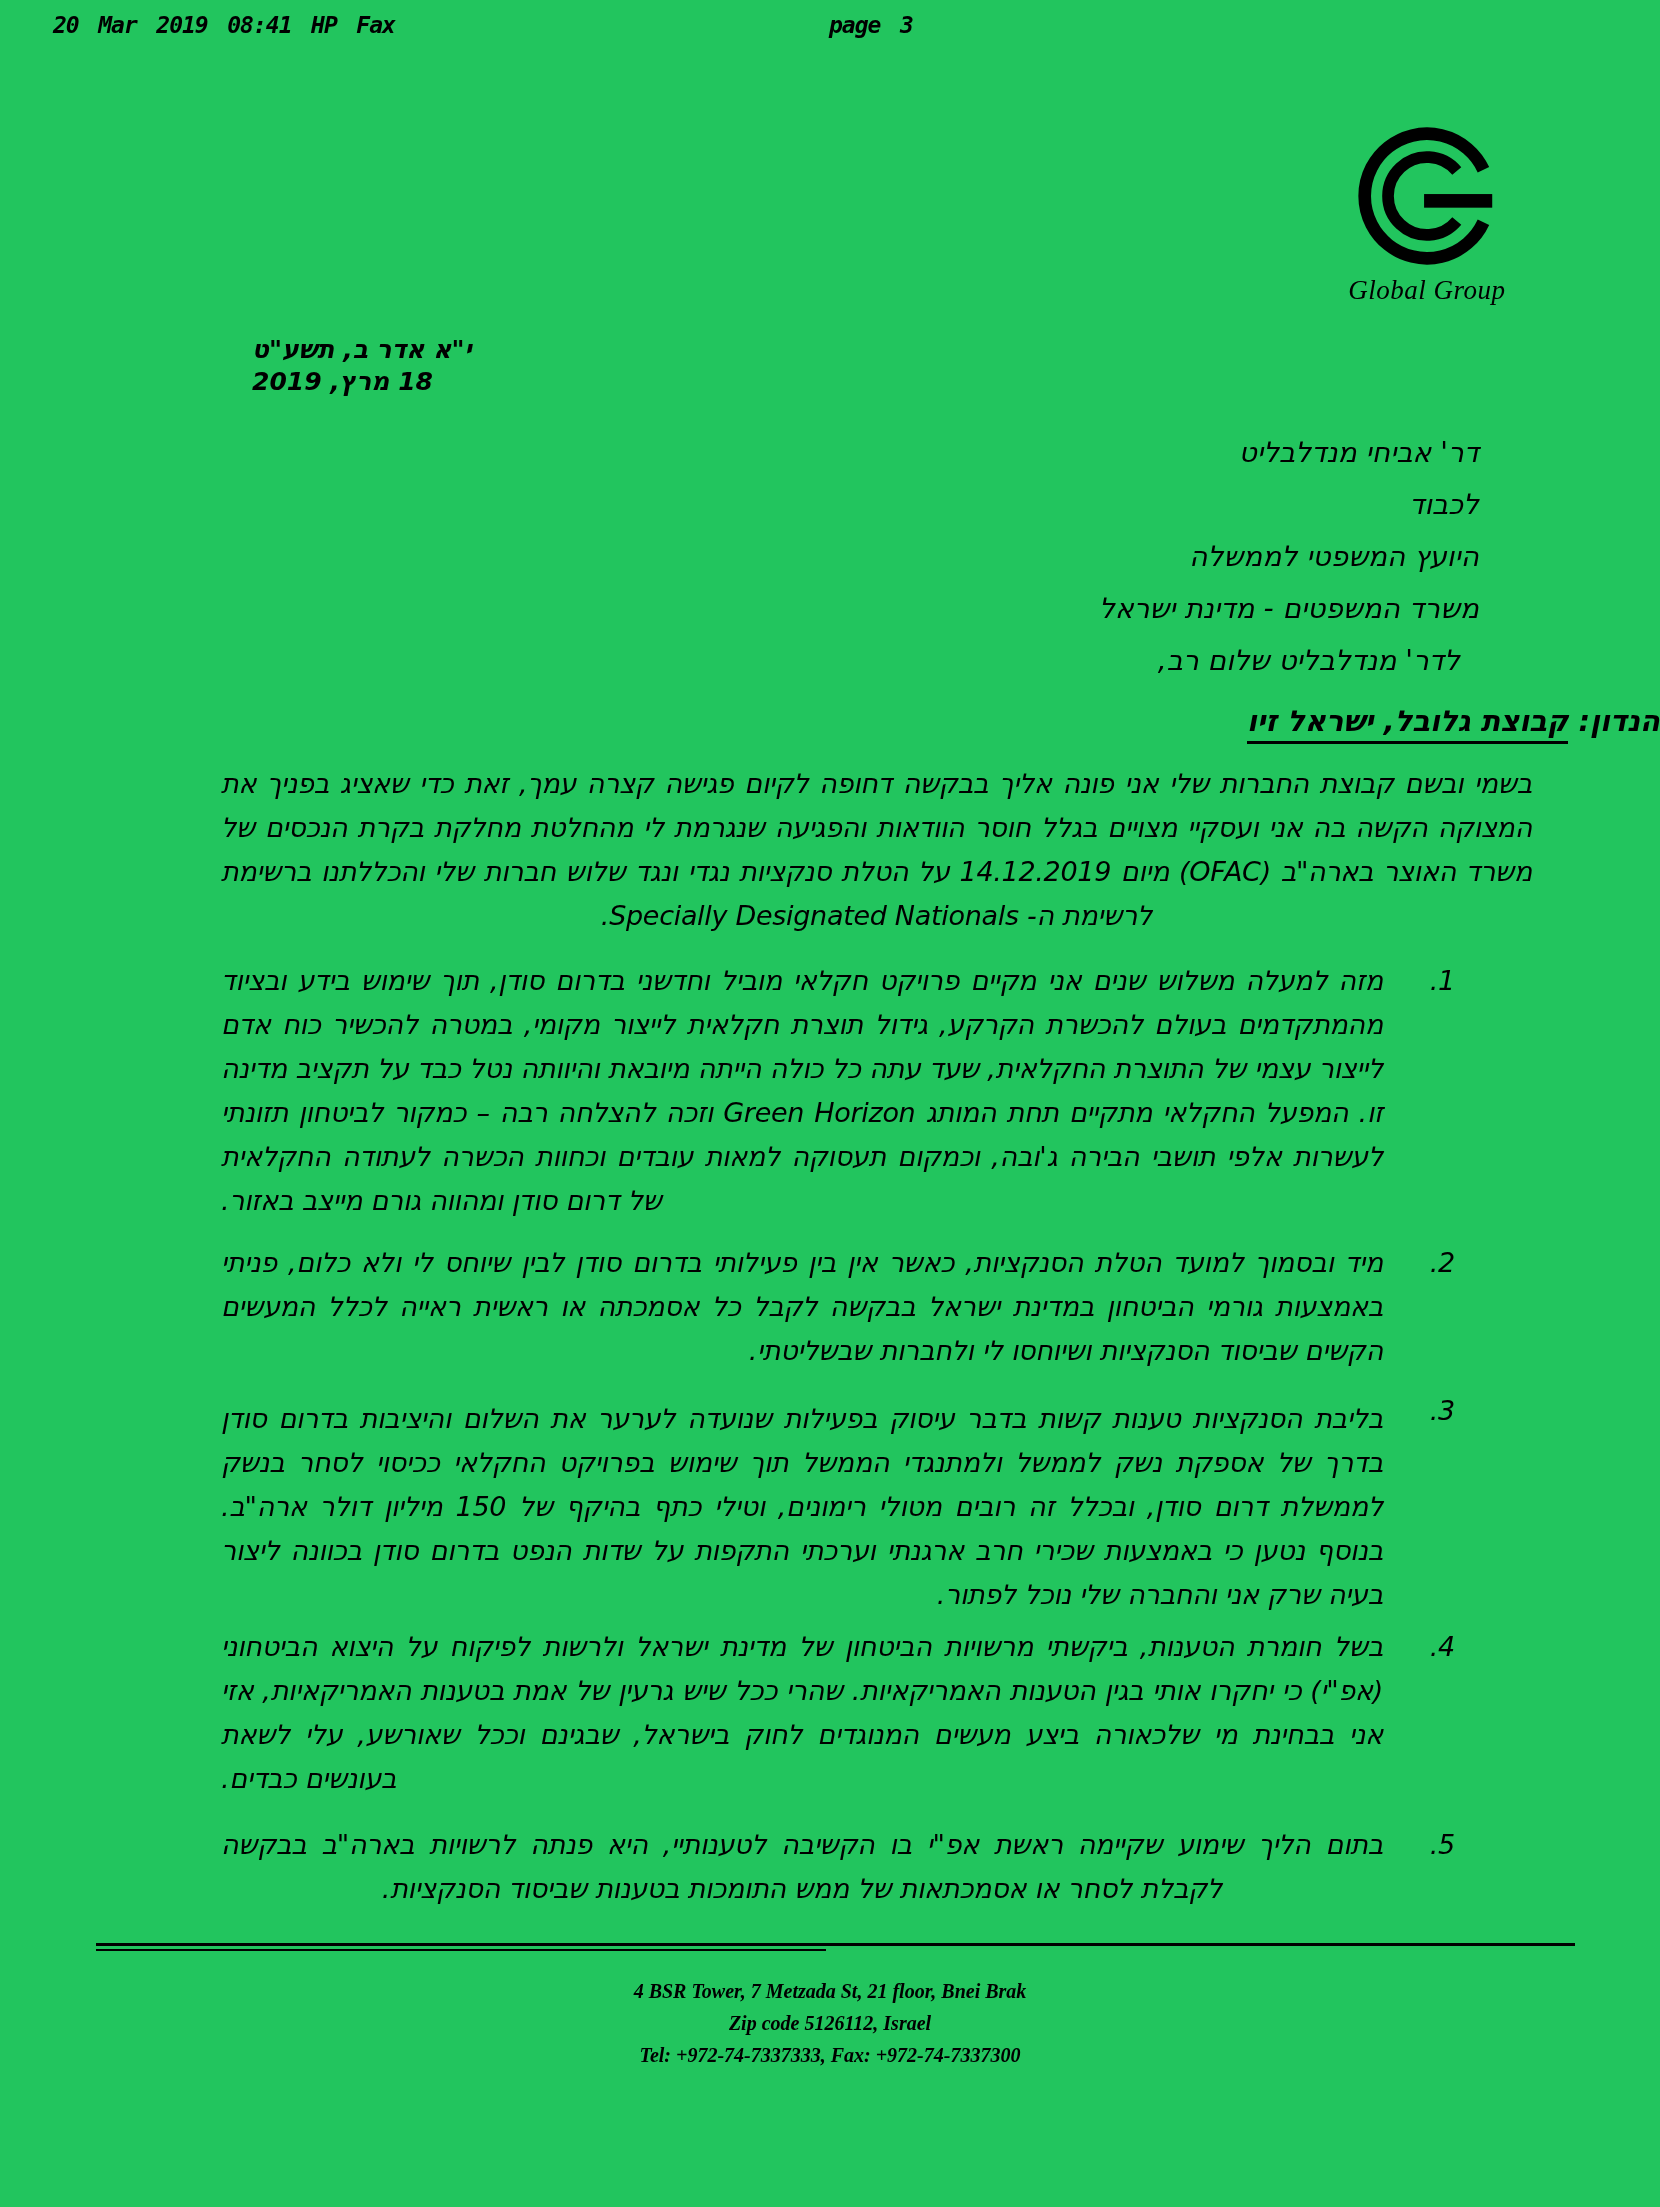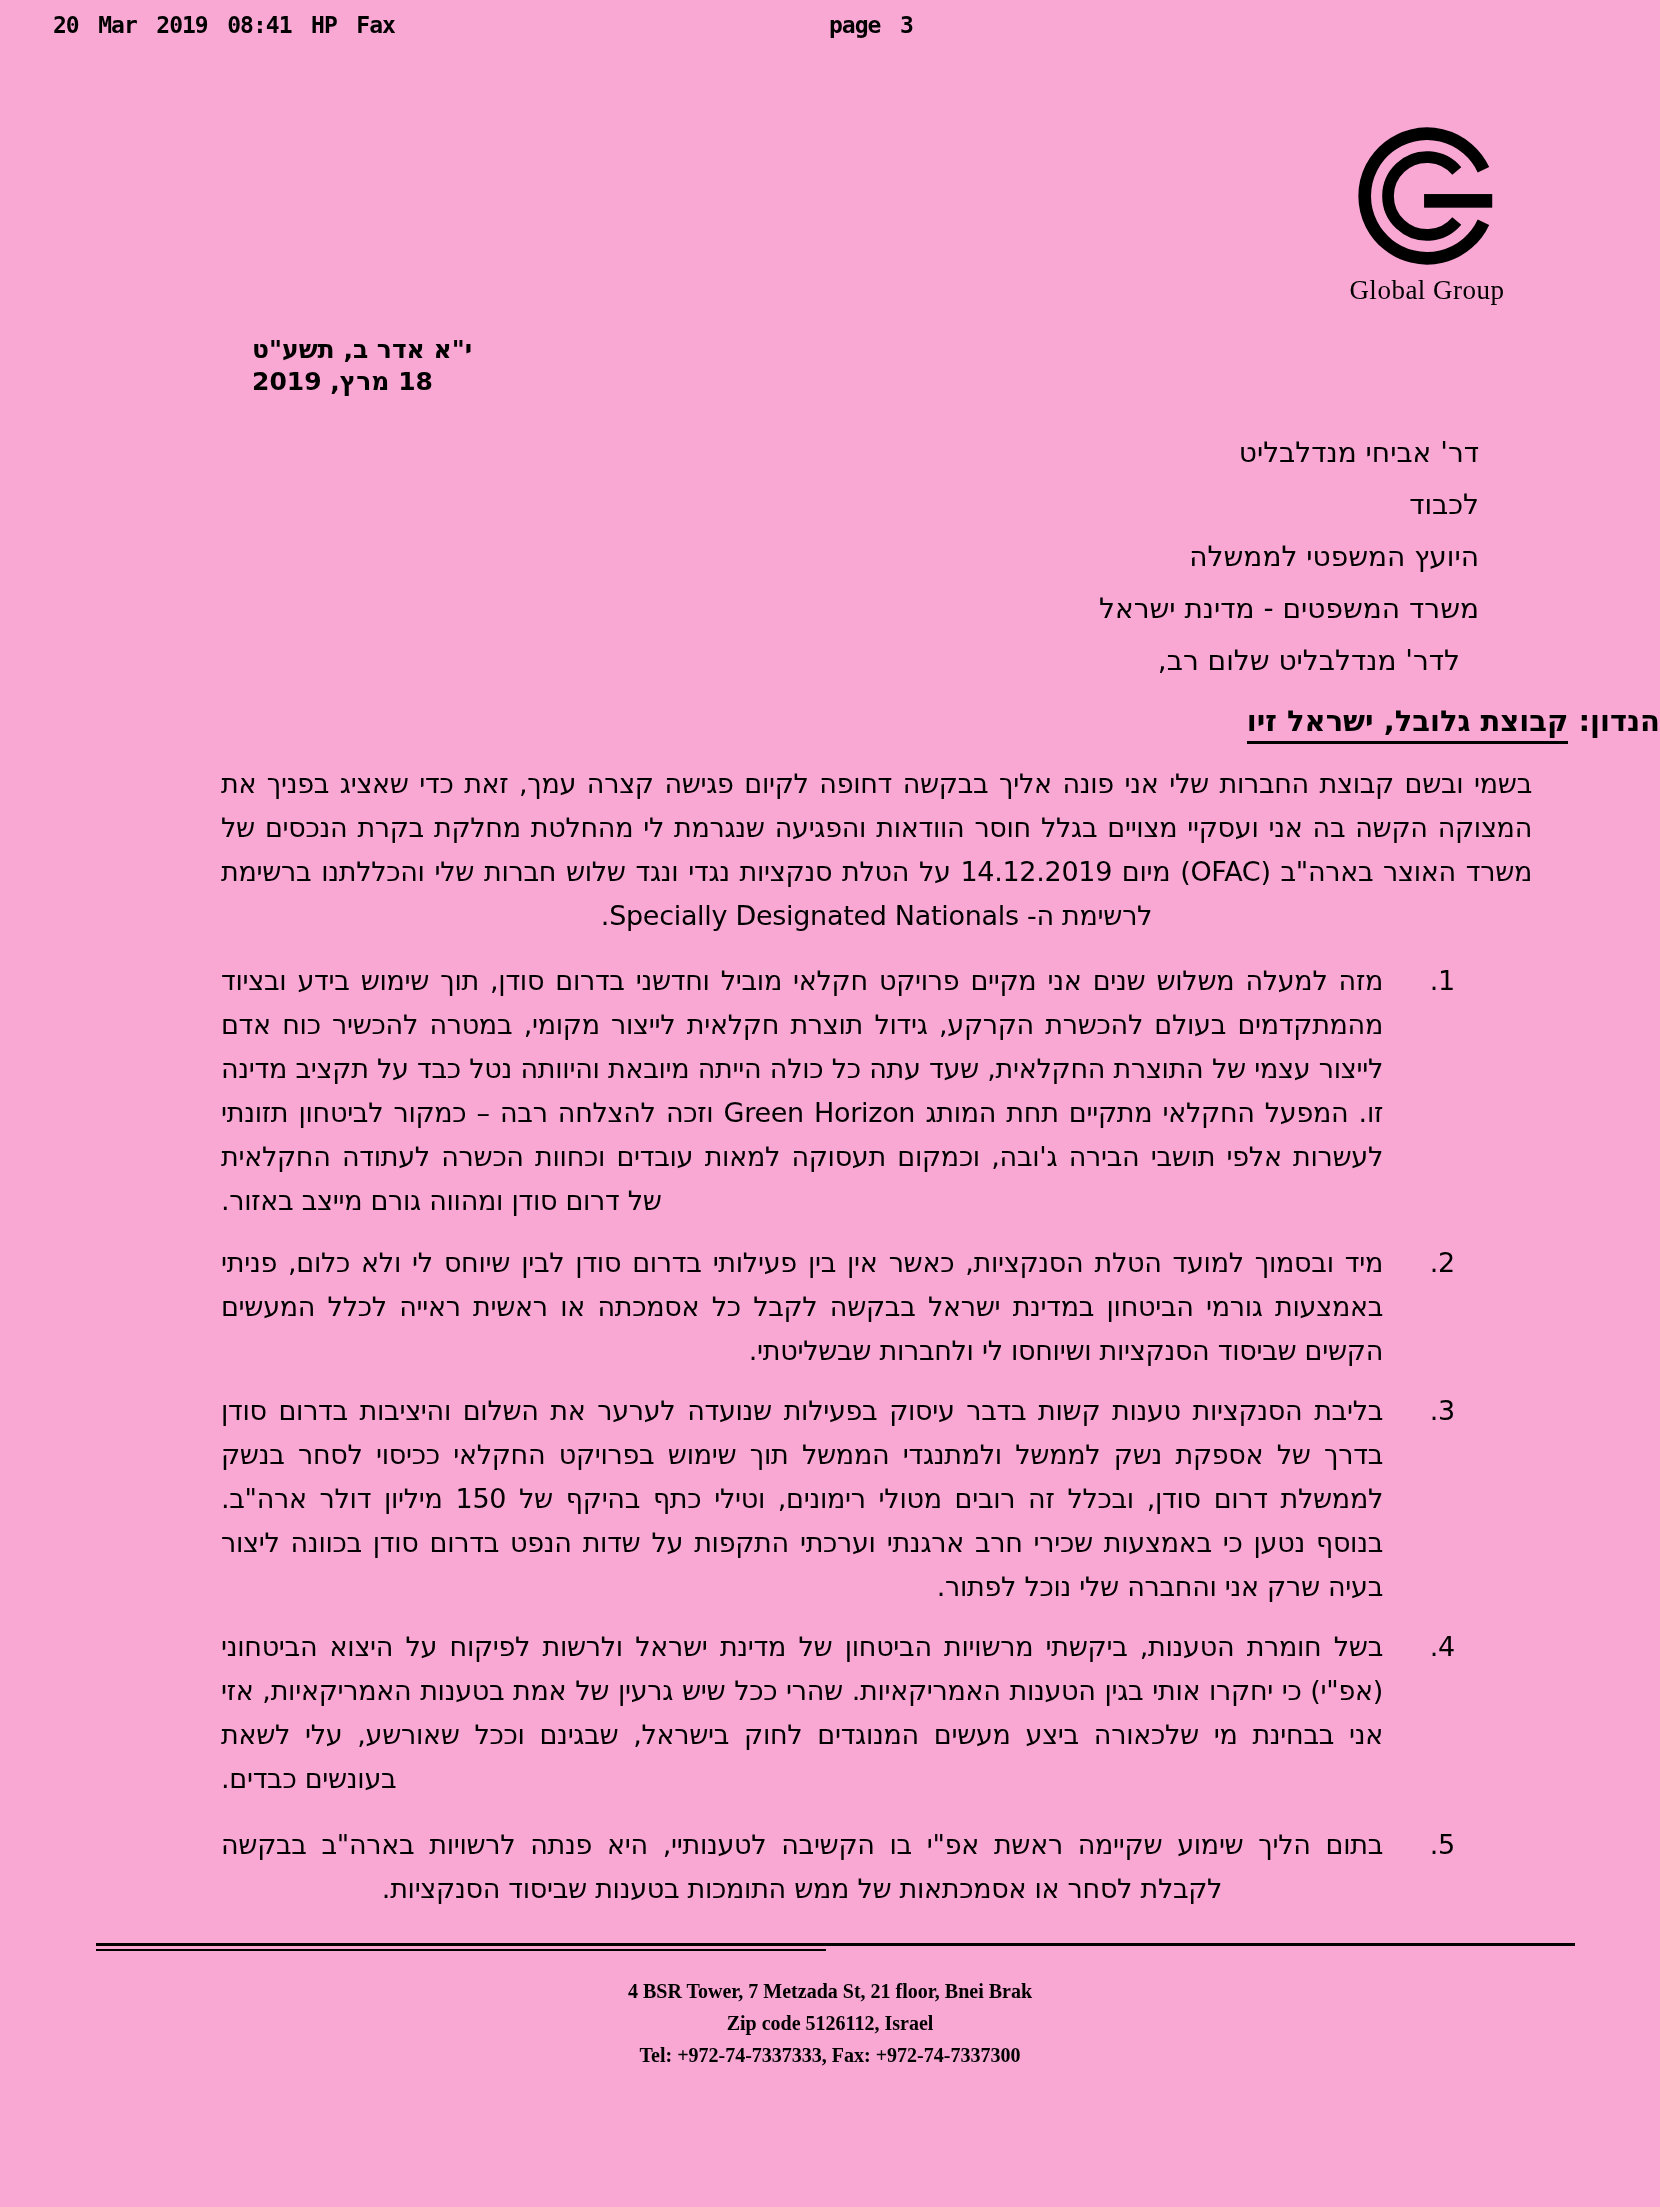--- a/index.html
+++ b/index.html
@@ -1,22 +1,23 @@
 <!DOCTYPE html>
 <html><head>
 <meta charset="utf-8">
 <style>
   html,body{margin:0;padding:0;background:#e8e8e8;}
   .page{
     position:relative;
     width:1660px;height:2208px;
-    background:#f9a8d4;
+    background:#22c55e;
     overflow:hidden;
     font-family:"DejaVu Sans",sans-serif;
     color:#000;
+    font-style:italic;
   }
   
   .fax-banner{position:absolute;top:11.5px;left:0;width:100%;height:33px;
     font-family:"DejaVu Sans Mono",monospace;font-weight:bold;font-size:23px;
     letter-spacing:-1px;word-spacing:6.7px;color:#000;}
   .fax-left{position:absolute;left:53px;top:0;}
   .fax-page{position:absolute;left:829px;top:0;}
   
   .logo-wrap{position:absolute;left:1326px;top:123px;width:202px;text-align:center;}
   .logo-mark{display:block;margin:0 auto;}
@@ -39,21 +40,21 @@
   .opening{position:absolute;right:128px;top:762px;width:1311px;direction:rtl;
     text-align:justify;text-align-last:center;font-size:27px;line-height:44px;
     letter-spacing:-0.3px;}
   
   .item{position:absolute;right:205px;width:1234px;direction:rtl;font-size:27px;
     line-height:44px;letter-spacing:-0.3px;}
   .item .num{position:absolute;right:0;top:0;width:67px;text-align:right;direction:rtl;}
   .item .txt{display:block;margin-right:72px;text-align:justify;}
   .item-1{top:959px;}  .item-1 .txt{text-align-last:left;}
   .item-2{top:1241px;} .item-2 .txt{text-align-last:right;}
-  .item-3{top:1389px;} .item-3 .txt{text-align-last:right;}
+  .item-3{top:1389px;} .item-3 .txt{text-align-last:right;margin-top:8px;}
   .item-4{top:1625px;} .item-4 .txt{text-align-last:left;}
   .item-5{top:1823px;} .item-5 .txt{text-align-last:center;}
   
   .footer-rule{position:absolute;left:96px;top:1943px;width:1479px;height:2.9px;background:#000;}
   .footer-rule-frag{position:absolute;left:96px;top:1949px;width:730px;height:1.9px;background:#000;}
   .footer{position:absolute;left:0;top:1975px;width:1660px;text-align:center;
     font-family:"Liberation Serif","DejaVu Serif",serif;font-weight:bold;
     font-size:20px;line-height:32px;color:#000;}
 </style>
 </head>

